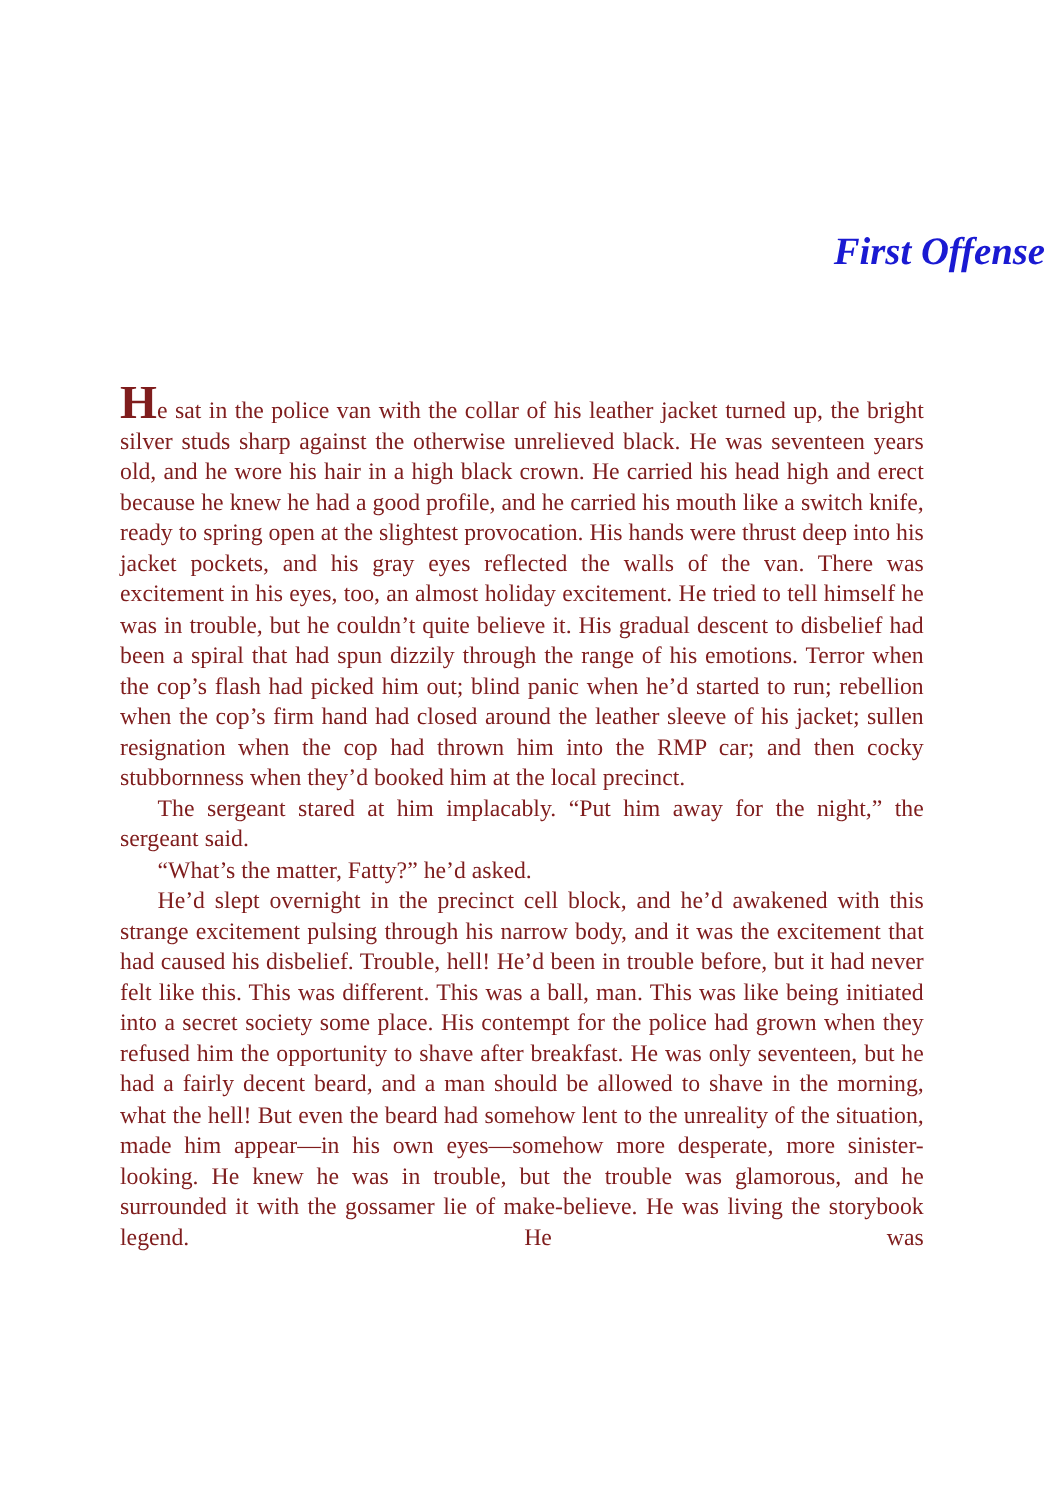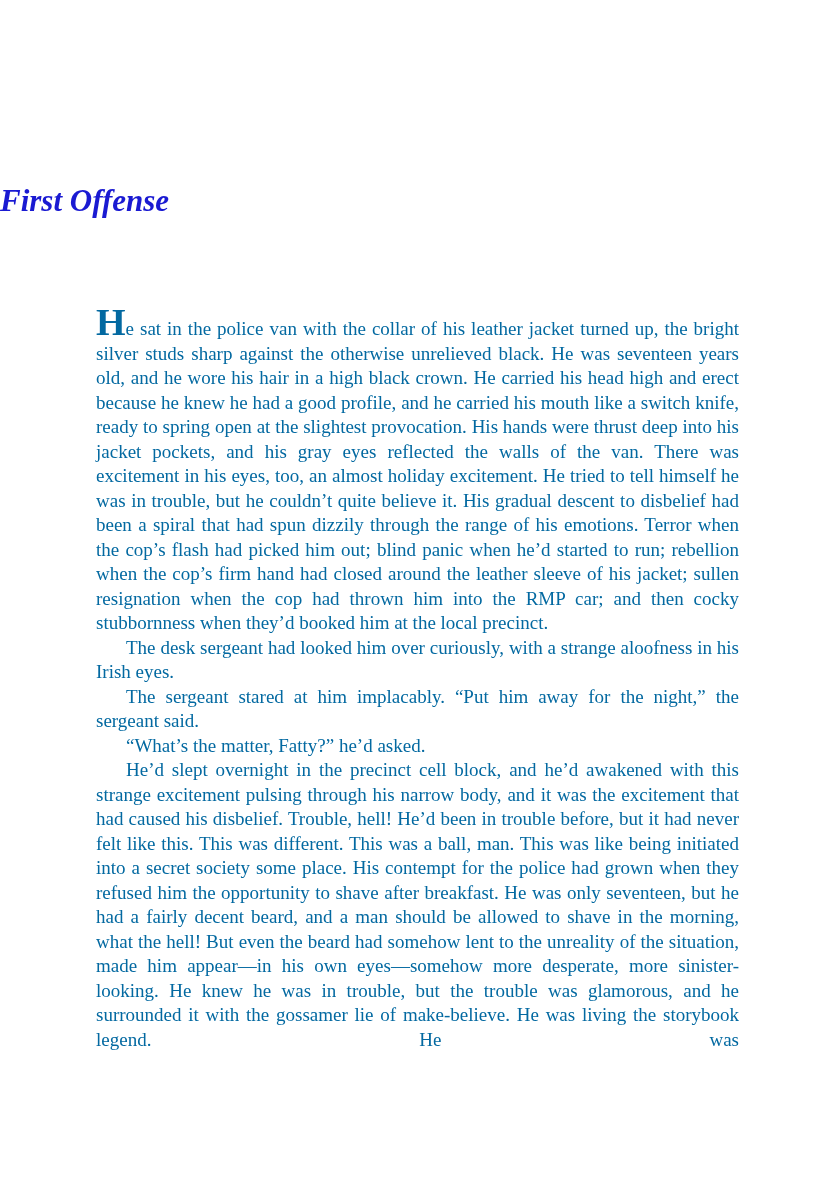--- a/index.html
+++ b/index.html
@@ -13,21 +13,21 @@
     height: 1192px;
     background: #ffffff;
     overflow: hidden;
     font-family: "Liberation Serif", serif;
   }
   .chapter-title {
     position: absolute;
     top: 183px;
     left: 0;
     width: 100%;
-    text-align: left;
+    text-align: right;
     font-family: "Liberation Serif", serif;
     font-size: 31px;
     font-weight: bold;
     font-style: italic;
     letter-spacing: 0px;
   }
   .content {
     position: absolute;
     top: 317px;
     left: 96px;
@@ -55,25 +55,24 @@
     line-height: 0; 
   }
 </style>
 </head>
 <body>
 
 <div class="page">
 
   <div class="chapter-title" style="color: rgb(26, 26, 210);">First Offense</div>
 
-  <div class="content" style="color: #0369a1;">
+  <div class="content" style="color: #7f1d1d;">
 
     <p class="first"><span class="initial-cap">H</span><span>e sat in the police van with the collar of his leather jacket turned up, the bright silver studs sharp against the otherwise unrelieved black. He was seventeen years old, and he wore his hair in a high black crown. He carried his head high and erect because he knew he had a good profile, and he carried his mouth like a switch knife, ready to spring open at the slightest provocation. His hands were thrust deep into his jacket pockets, and his gray eyes reflected the walls of the van. There was excitement in his eyes, too, an almost holiday excitement. He tried to tell himself he was in trouble, but he couldn’t quite believe it. His gradual descent to disbelief had been a spiral that had spun dizzily through the range of his emotions. Terror when the cop’s flash had picked him out; blind panic when he’d started to run; rebellion when the cop’s firm hand had closed around the leather sleeve of his jacket; sullen resignation when the cop had thrown him into the RMP car; and then cocky stubbornness when they’d booked him at the local precinct.</span></p>
 
-    <p>The desk sergeant had looked him over curiously, with a strange aloofness in his Irish eyes.</p>
 
     <p>The sergeant stared at him implacably. “Put him away for the night,” the sergeant said.</p>
 
     <p>“What’s the matter, Fatty?” he’d asked.</p>
 
     <p class="continues">He’d slept overnight in the precinct cell block, and he’d awakened with this strange excitement pulsing through his narrow body, and it was the excitement that had caused his disbelief. Trouble, hell! He’d been in trouble before, but it had never felt like this. This was different. This was a ball, man. This was like being initiated into a secret society some place. His contempt for the police had grown when they refused him the opportunity to shave after breakfast. He was only seventeen, but he had a fairly decent beard, and a man should be allowed to shave in the morning, what the hell! But even the beard had somehow lent to the unreality of the situation, made him appear—in his own eyes—somehow more desperate, more sinister-looking. He knew he was in trouble, but the trouble was glamorous, and he surrounded it with the gossamer lie of make-believe. He was living the storybook legend. He was</p>
 
   </div>
 
 </div>

